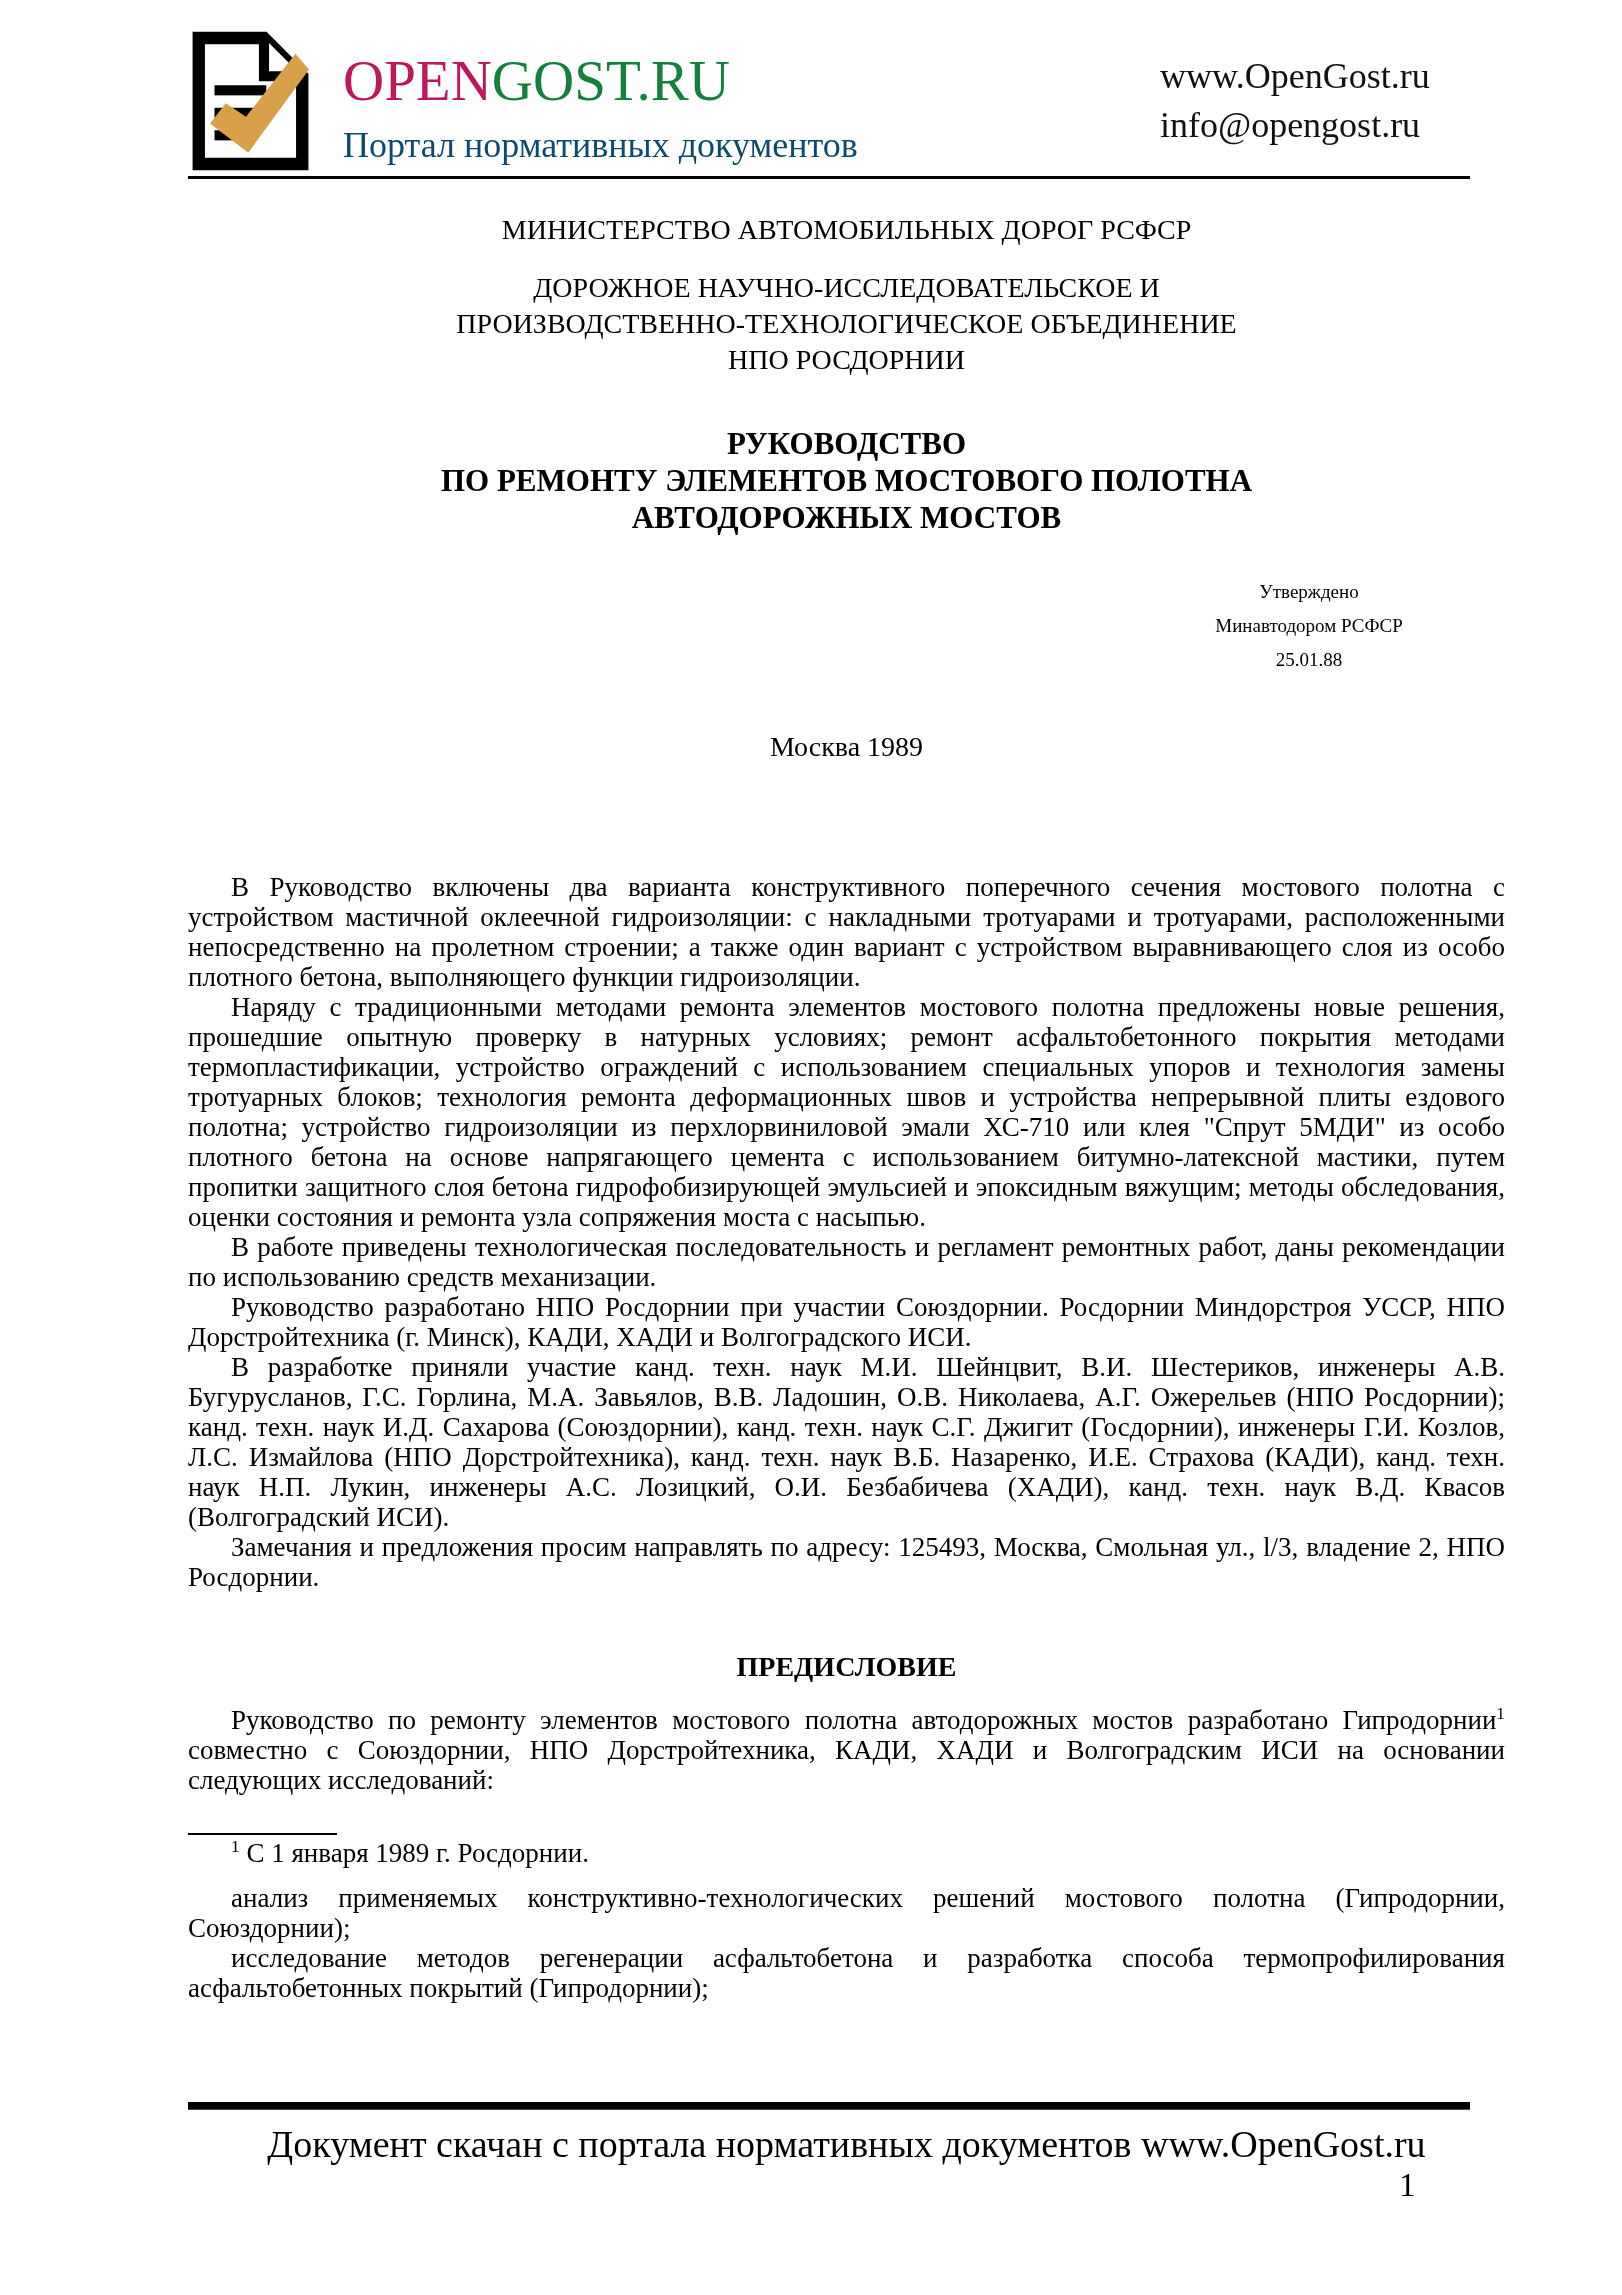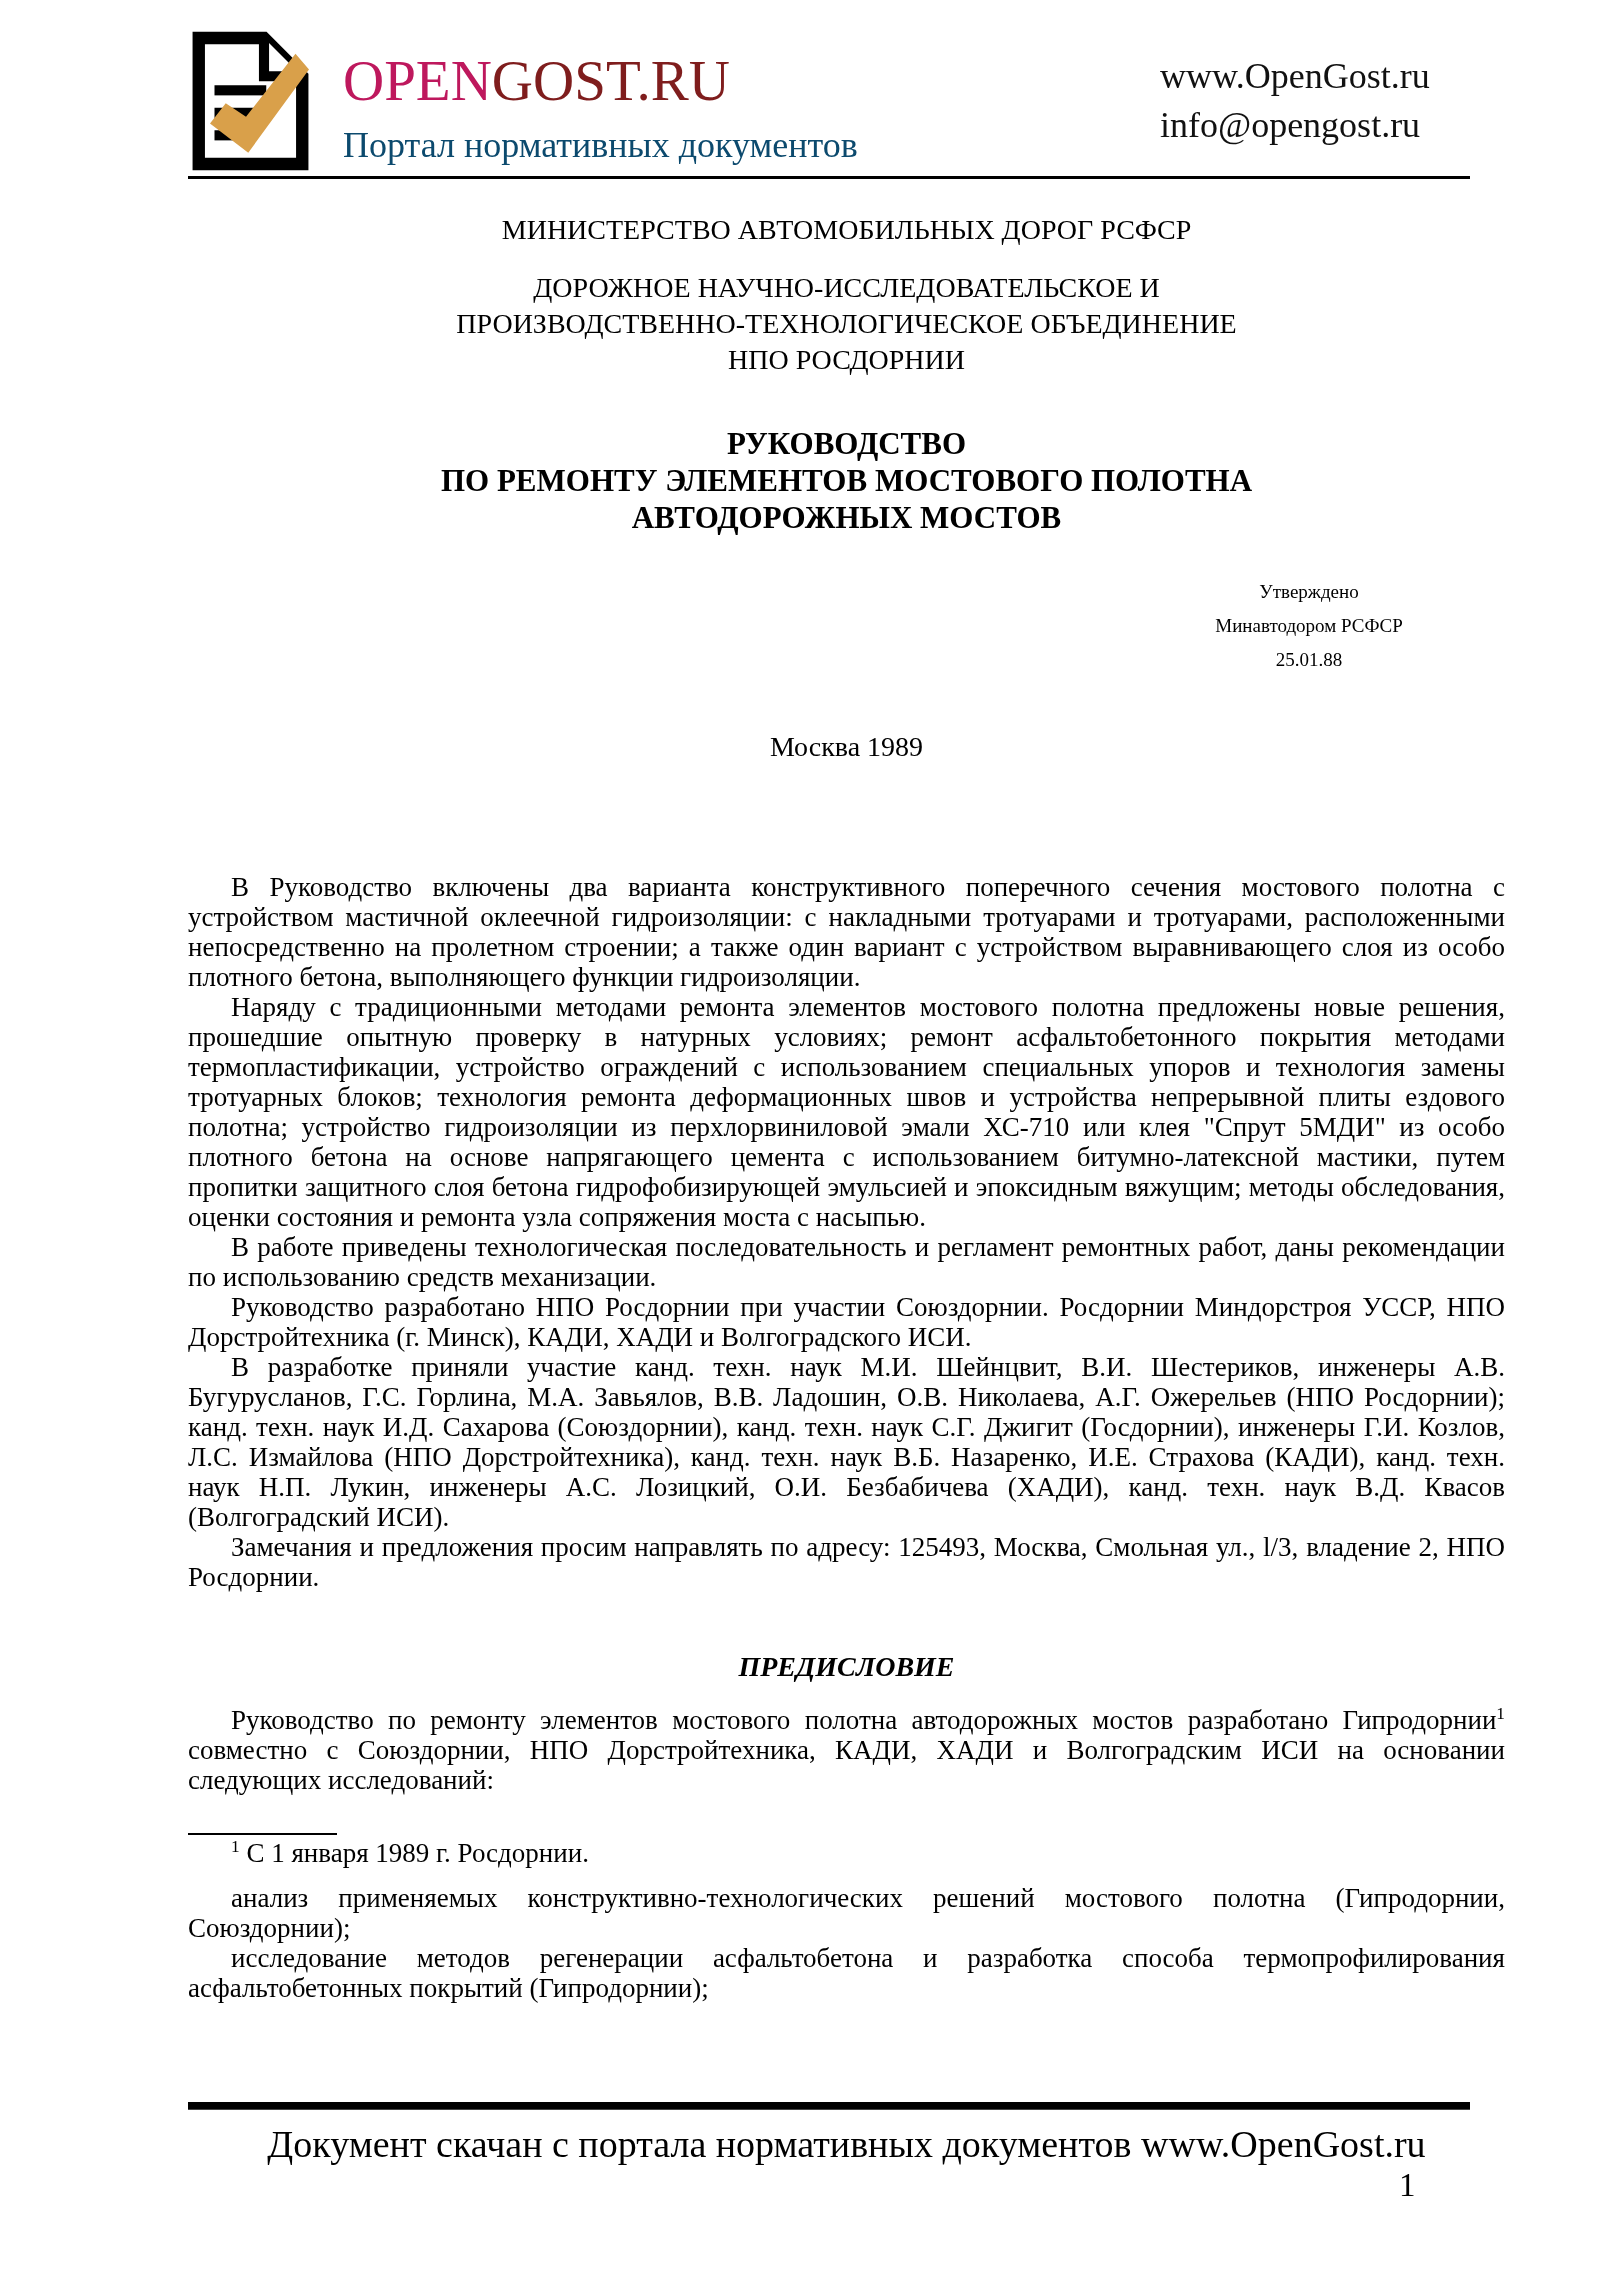--- a/index.html
+++ b/index.html
@@ -10,21 +10,21 @@
     background: #ffffff;
     color: #000;
     font-family: "Liberation Serif", "DejaVu Serif", serif;
     overflow: hidden;
   }
 
   
   .logo-icon { position: absolute; left: 183px; top: 31px; width: 135px; height: 140px; }
   .brand { position: absolute; left: 343px; top: 52px; font-size: 57px; line-height: 1; letter-spacing: 0px; white-space: nowrap; }
   .brand .open { color: #be185d; margin-top: 36px; }
-  .brand .gost { color: #7f1d1d; text-align: right; }
+  .brand .gost { color: #15803d; text-align: right; }
   .tagline { position: absolute; left: 343px; top: 126px; font-size: 36px; line-height: 1.1; color: #0c4a6e; white-space: nowrap; }
   .contact { position: absolute; left: 1160px; top: 52px; font-size: 36px; line-height: 49px; color: #111; }
   .header-rule { position: absolute; left: 188px; top: 176px; width: 1282px; height: 3.1px; background: #000; }
 
   
   .content { position: absolute; left: 188px; top: 199px; width: 1317px; font-size: 27px; }
 
   .ministry { margin-top: 12.6px; text-align: center; font-size: 28px; line-height: 36px; }
   .org-block { margin-top: 22px; text-align: center; font-size: 28px; line-height: 36px; }
   .doc-title { margin-top: 47px; text-align: center; font-weight: bold; font-size: 31px; line-height: 37px; }
@@ -32,21 +32,21 @@
   .place-year { margin-top: 52px; text-align: center; font-size: 28px; line-height: 36px; }
 
   .body-text { margin-top: 107px; }
   .body-text p, .preface-items p {
     margin: 0;
     font-size: 27px;
     line-height: 30px;
     text-align: justify;
     text-indent: 43px;
   }
-  .preface-heading { margin-top: 57px; text-align: center; font-weight: bold; font-size: 28px; line-height: 36px; font-style: italic; }
+  .preface-heading { margin-top: 57px; text-align: center; font-weight: bold; font-size: 28px; line-height: 36px; }
   .preface-par { margin: 20.4px 0 0 0; font-size: 27px; line-height: 30px; text-align: justify; text-indent: 43px; }
   sup.fnref { font-size: 17.3px; line-height: 0; vertical-align: super; }
 
   .footnote-rule { margin-top: 38px; width: 149px; height: 0; border-top: 2.4px solid #000; }
   .footnote { margin: 3.1px 0 0 0; font-size: 27px; line-height: 31px; text-indent: 43px; }
   .preface-items { margin-top: 14px; }
 
   
   .footer-rule { position: absolute; left: 188px; top: 2102px; width: 1282px; height: 7px; background: #000; border-bottom: 1.6px solid #444; }
   .footer-note { position: absolute; left: 188px; top: 2123px; width: 1317px; text-align: center; font-size: 38px; line-height: 1.15; }

